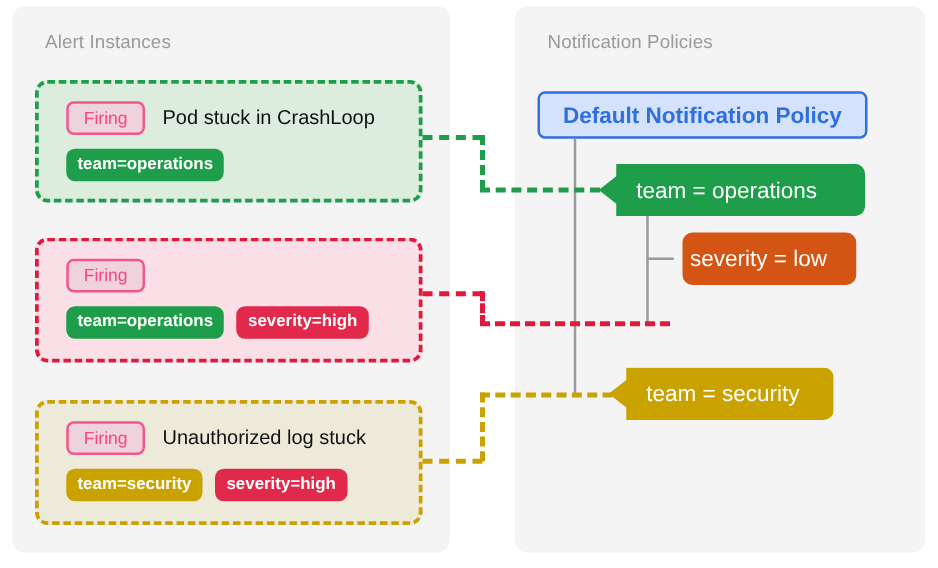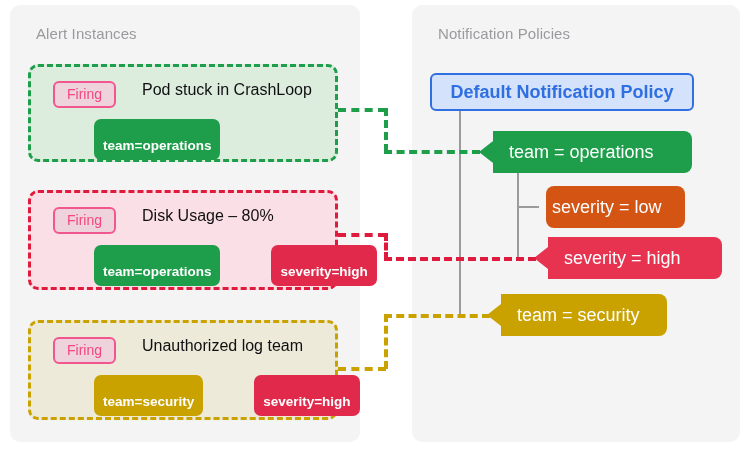--- a/index.html
+++ b/index.html
@@ -40,21 +40,21 @@
     border-style:dashed;
     border-width:3px;
     border-radius:10px;
   }
   .alert-card.green{ top:64px;  height:98px;  border-color:#1e9e4a; background:#dcecdd; }
   .alert-card.red  { top:190px; height:100px; border-color:#e01a3c; background:#fbdfe6; }
   .alert-card.gold { top:320px; height:100px; border-color:#c9a200; background:#edeada; }
 
   .alert-row1{
     position:absolute;left:22px;top:14px;right:10px;
-    display:flex;gap:26px;
+    display:flex;align-items:center;gap:14px;
   }
   .firing-badge{
     box-sizing:border-box;
     padding:4px 12px 5px;
     border:2px solid #f2568f;
     border-radius:6px;
     background:#eed2dc;
     color:#f4477f;
     font-size:14px;
     line-height:1;
@@ -65,28 +65,27 @@
     font-weight:normal;
     color:#101012;
     white-space:nowrap;
   }
   .alert-row2{
     position:absolute;left:22px;top:52px;right:10px;
     display:flex;align-items:center;gap:10px;
   }
   .label-chip{
     box-sizing:border-box;
-    padding:20px 9px 7px;
+    padding:5px 9px 7px;
     border-radius:7px;
     color:#ffffff;
     font-size:13.5px;
     font-weight:bold;
     line-height:1;
     white-space:nowrap;
-    margin-left:41px;
   }
   .label-chip.ops { background:#1e9e4a; }
   .label-chip.sev { background:#e0294b; }
   .label-chip.sec { background:#c9a200; }
 
   
   #default-policy{
     position:absolute;
     left:430px;top:73px;
     width:264px;height:38px;
@@ -166,32 +165,31 @@
       <span class="alert-title">Pod stuck in CrashLoop</span>
     </div>
     <div class="alert-row2">
       <span class="label-chip ops">team=operations</span>
     </div>
   </div>
 
   <div class="alert-card red">
     <div class="alert-row1">
       <span class="firing-badge">Firing</span>
-      <span class="alert-title">Disk Usage – 80%</span>
     </div>
     <div class="alert-row2">
       <span class="label-chip ops">team=operations</span>
       <span class="label-chip sev">severity=high</span>
     </div>
   </div>
 
   <div class="alert-card gold">
     <div class="alert-row1">
       <span class="firing-badge">Firing</span>
-      <span class="alert-title">Unauthorized log team</span>
+      <span class="alert-title">Unauthorized log stuck</span>
     </div>
     <div class="alert-row2">
       <span class="label-chip sec">team=security</span>
       <span class="label-chip sev">severity=high</span>
     </div>
   </div>
 
   <div class="panel" id="panel-policies">
     <div class="panel-title">Notification Policies</div>
   </div>
@@ -199,21 +197,20 @@
   <div id="default-policy">Default Notification Policy</div>
 
   <div class="tree-line" id="trunk-main"></div>
   <div class="tree-line" id="branch-sub"></div>
   <div class="tree-line" id="branch-sub-stub"></div>
 
   <div class="policy-chip notched" id="chip-team-operations">team = operations</div>
 
   <div class="policy-chip" id="chip-severity-low">severity = low</div>
 
-  <div class="policy-chip notched" id="chip-severity-high">severity = high</div>
 
   <div class="policy-chip notched" id="chip-team-security">team = security</div>
 
   <div class="conn" id="conn-green">
     <div class="h h1"></div>
     <div class="v v1"></div>
     <div class="h h2"></div>
   </div>
 
   <div class="conn" id="conn-red">

